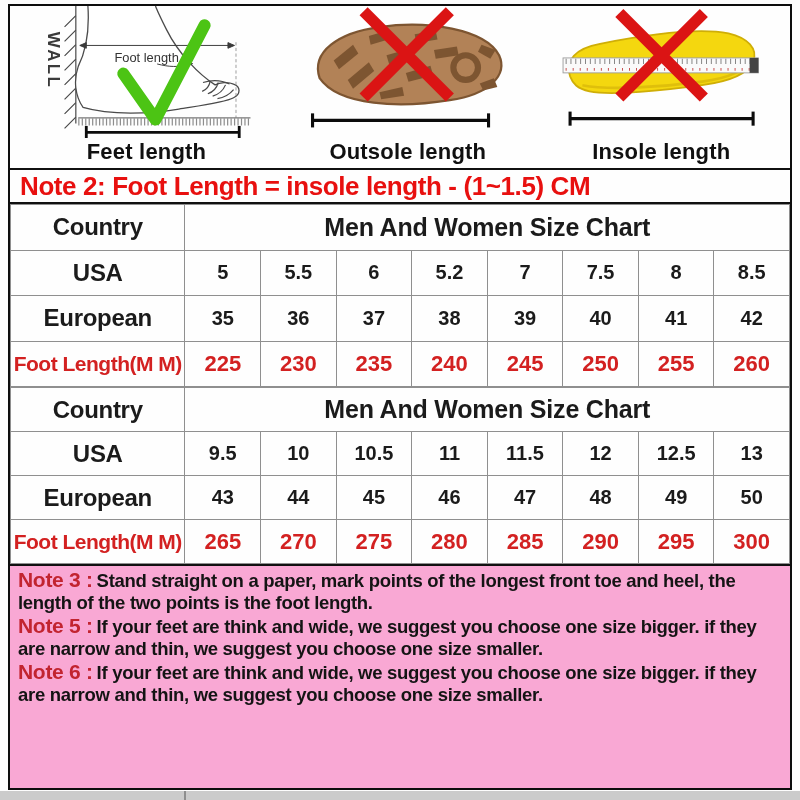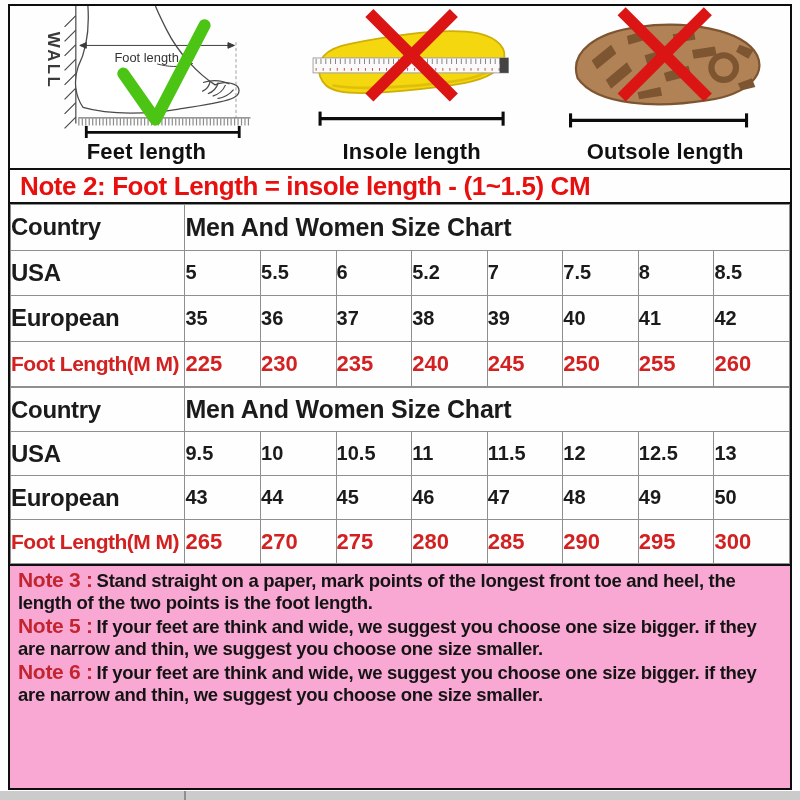--- a/index.html
+++ b/index.html
@@ -19,21 +19,21 @@
   .fig-insole{flex:0 0 33%;}
   .fig-outsole{flex:0 0 32%;}
   .fig svg{height:132px;display:block;}
   .figcap{font-size:22px;font-weight:bold;color:#101010;margin-top:1px;letter-spacing:0.2px;}
 
   .note2{height:36px;flex:0 0 auto;box-sizing:border-box;border-top:2px solid #101010;border-bottom:2px solid #101010;
          display:flex;align-items:center;padding-left:10px;color:var(--note2_red,#e8100f);
          font-size:26px;font-weight:bold;letter-spacing:-0.4px;white-space:nowrap;}
 
   table.sizetable{width:100%;border-collapse:collapse;table-layout:fixed;flex:0 0 auto;}
-  table.sizetable td{border:1.4px solid var(--table_line,#8f8f8f);vertical-align:middle;
+  table.sizetable td{border:1.4px solid var(--table_line,#8f8f8f);text-align:center;vertical-align:middle;
                      padding:0;color:#1b1b1b;background:#fefefe;}
   table.t1 tr{height:45.5px;} table.t2 tr{height:44px;}
   td.lab{font-size:24px;font-weight:600;letter-spacing:-0.3px;}
   td.span-head{font-size:25px;font-weight:600;letter-spacing:-0.2px;}
   td.val{font-size:20px;font-weight:bold;}
   tr.footrow td{color:var(--value_red,#d32121);}
   td.footlab{font-size:21px;font-weight:bold;letter-spacing:-0.5px;}
   tr.footrow td.val{font-size:22px;}
 
   .notes{flex:1 1 auto;border-top:2px solid #101010;background:#f9a8d4;padding:3px 8px 0 8px;overflow:hidden;}
@@ -86,43 +86,20 @@
 
           <polyline class="check" points="106,84 146,141 207,24"></polyline>
 
           <g class="bracket">
             <line x1="60" y1="157" x2="250" y2="157"></line>
             <line x1="60" y1="149" x2="60" y2="164"></line>
             <line x1="250" y1="149" x2="250" y2="164"></line>
           </g>
         </svg>
         <div class="figcap">Feet length</div>
-      </div>
-
-      <div class="fig fig-insole">
-        <svg viewBox="0 0 240 150">
-          <path class="insole" stroke-width="2" d="M16,80 C10,62 22,48 50,43 C100,33 158,24 196,31 C218,36 230,49 224,63 C218,78 196,86 166,90 C124,96 62,102 38,97 C24,94 19,88 16,80 Z"></path>
-          <path d="M30,90 C60,96 122,92 166,86 C196,82 216,73 222,60" stroke="#d9b90a" fill="none" stroke-width="3" opacity="0.8"></path>
-          <g>
-            <rect x="8" y="59" width="222" height="17" fill="#fafafa" stroke="#9a9a9a"></rect>
-            <line x1="11" y1="63" x2="227" y2="63" stroke="#777" stroke-width="6" stroke-dasharray="1 4.5"></line>
-            <line x1="11" y1="72" x2="227" y2="72" stroke="#c23b3b" stroke-width="3" stroke-dasharray="1 7"></line>
-            <rect x="220" y="59" width="10" height="17" fill="#444"></rect>
-          </g>
-          <g class="cross">
-            <line x1="72" y1="8" x2="168" y2="104"></line>
-            <line x1="168" y1="8" x2="72" y2="104"></line>
-          </g>
-          <g class="bracket">
-            <line x1="16" y1="128" x2="224" y2="128"></line>
-            <line x1="16" y1="120" x2="16" y2="136"></line>
-            <line x1="224" y1="120" x2="224" y2="136"></line>
-          </g>
-        </svg>
-        <div class="figcap">Insole length</div>
       </div>
 
       <div class="fig fig-outsole">
         <svg viewBox="0 0 240 150">
           <path class="outsole" stroke-width="2.5" d="M20,82 C10,52 42,30 88,24 C142,16 208,26 224,56 C234,78 214,100 168,107 C112,116 42,114 20,82 Z"></path>
           <g class="tread">
             <path d="M36,62 L58,44 L64,54 L42,72 Z"></path>
             <path d="M52,84 L76,64 L82,74 L58,94 Z"></path>
             <path d="M76,34 L96,28 L98,38 L78,44 Z"></path>
             <path d="M88,98 L114,92 L116,102 L90,106 Z"></path>
@@ -139,20 +116,43 @@
             <line x1="168" y1="6" x2="70" y2="104"></line>
           </g>
           <g class="bracket">
             <line x1="12" y1="130" x2="212" y2="130"></line>
             <line x1="12" y1="122" x2="12" y2="138"></line>
             <line x1="212" y1="122" x2="212" y2="138"></line>
           </g>
         </svg>
         <div class="figcap">Outsole length</div>
       </div>
+
+      <div class="fig fig-insole">
+        <svg viewBox="0 0 240 150">
+          <path class="insole" stroke-width="2" d="M16,80 C10,62 22,48 50,43 C100,33 158,24 196,31 C218,36 230,49 224,63 C218,78 196,86 166,90 C124,96 62,102 38,97 C24,94 19,88 16,80 Z"></path>
+          <path d="M30,90 C60,96 122,92 166,86 C196,82 216,73 222,60" stroke="#d9b90a" fill="none" stroke-width="3" opacity="0.8"></path>
+          <g>
+            <rect x="8" y="59" width="222" height="17" fill="#fafafa" stroke="#9a9a9a"></rect>
+            <line x1="11" y1="63" x2="227" y2="63" stroke="#777" stroke-width="6" stroke-dasharray="1 4.5"></line>
+            <line x1="11" y1="72" x2="227" y2="72" stroke="#c23b3b" stroke-width="3" stroke-dasharray="1 7"></line>
+            <rect x="220" y="59" width="10" height="17" fill="#444"></rect>
+          </g>
+          <g class="cross">
+            <line x1="72" y1="8" x2="168" y2="104"></line>
+            <line x1="168" y1="8" x2="72" y2="104"></line>
+          </g>
+          <g class="bracket">
+            <line x1="16" y1="128" x2="224" y2="128"></line>
+            <line x1="16" y1="120" x2="16" y2="136"></line>
+            <line x1="224" y1="120" x2="224" y2="136"></line>
+          </g>
+        </svg>
+        <div class="figcap">Insole length</div>
+      </div>
     </div>
 
     <div class="note2">Note 2: Foot Length = insole length - (1~1.5) CM</div>
 
     <table class="sizetable t1">
       <colgroup>
           <col style="width:22.4%">
           <col>
           <col>
           <col>

